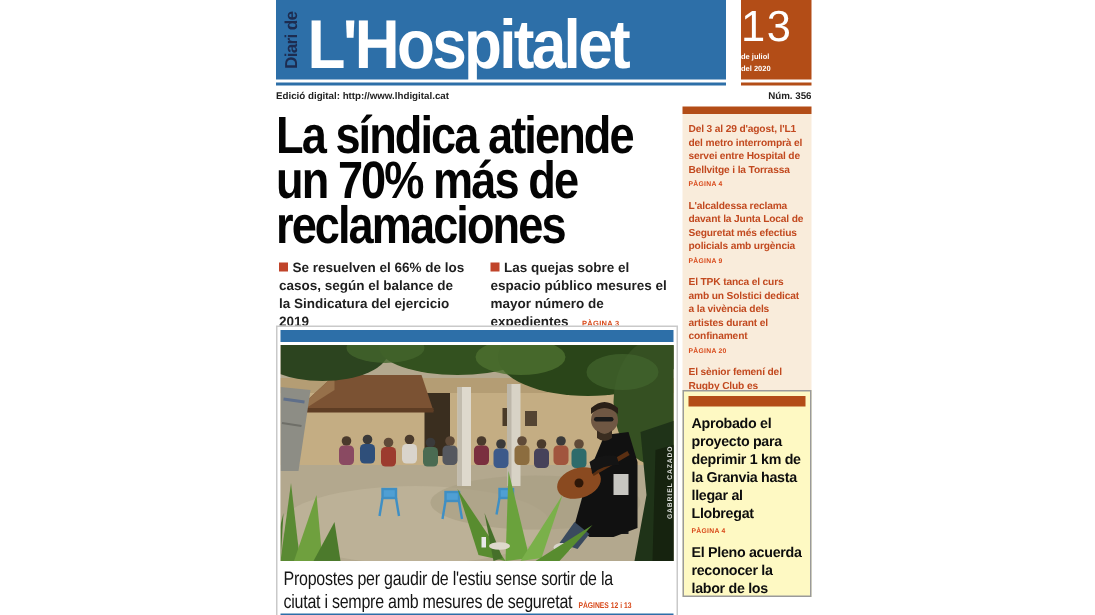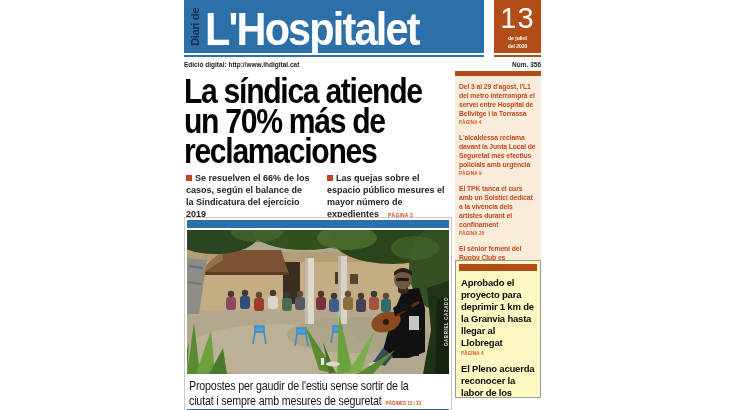--- a/index.html
+++ b/index.html
@@ -15,21 +15,21 @@
     font-size:11.5px;font-weight:bold;color:#1d2c50;letter-spacing:-0.5px;
     text-align:center;line-height:17px;
   }
   .brand-main{
     position:absolute;left:205px;top:2px;width:320px;
     font-size:46px;font-weight:bold;color:#ffffff;letter-spacing:-2px;
     transform:scaleX(0.9);transform-origin:top left;white-space:nowrap;
   }
   .date-box{
     position:absolute;left:494px;top:0;width:47px;height:53px;background:#b34d17;
-    color:#fff;text-align:center;
+    color:#fff;text-align:left;
   }
   .date-day{font-size:29px;font-weight:400;line-height:30px;margin-top:3px;letter-spacing:1px;}
   .date-rest{font-size:5px;font-weight:bold;line-height:6px;margin-top:2px;}
   .mast-rule-blue{position:absolute;left:184px;top:55px;width:300px;height:2px;background:#2d6fa8;}
   .mast-rule-orange{position:absolute;left:494px;top:55px;width:47px;height:2px;background:#b34d17;}
   .edition-line{position:absolute;left:184px;top:61px;font-size:6.5px;font-weight:bold;color:#222;}
   .issue-number{position:absolute;left:455px;top:61px;width:86px;text-align:right;font-size:6.5px;font-weight:bold;color:#222;}
   
   .headline{
     position:absolute;left:184px;top:76px;width:318px;

